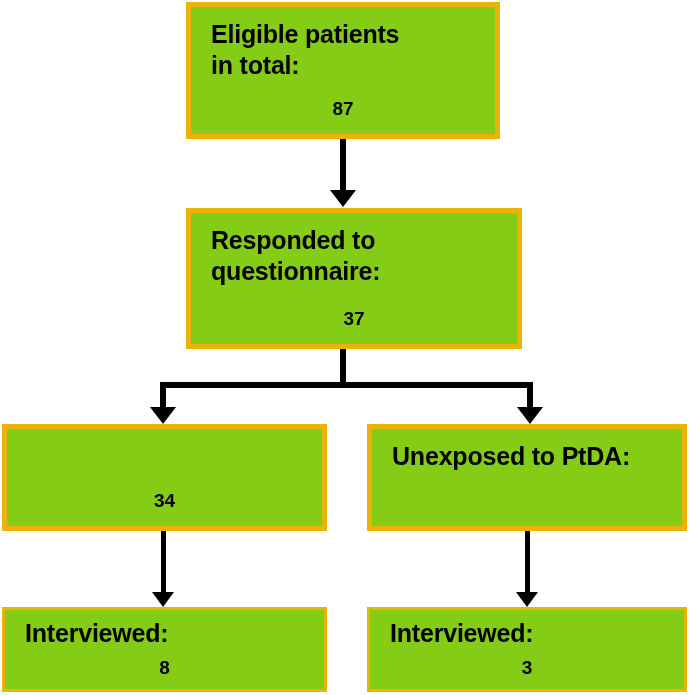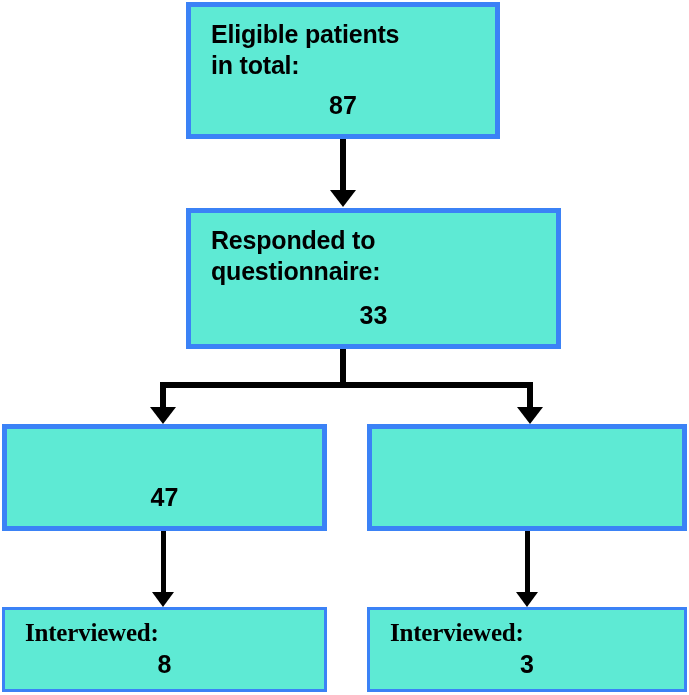--- a/index.html
+++ b/index.html
@@ -11,22 +11,22 @@
     position: relative;
     width: 689px;
     height: 695px;
     background: #ffffff;
     font-family: "Liberation Sans", sans-serif;
     overflow: hidden;
   }
   .node {
     position: absolute;
     box-sizing: border-box;
-    background: #5eead4;
-    border: 5px solid #3b82f6;
+    background: #84cc16;
+    border: 5px solid #eab308;
     color: #000000;
   }
   .node.thin {
     border-width: 3px;
   }
   .node-label {
     position: absolute;
     left: 20px;
     top: 12px;
     right: 10px;
@@ -35,27 +35,27 @@
     line-height: 1.22;
     letter-spacing: -0.2px;
     text-align: left;
     white-space: pre-line;
   }
   .node-value {
     position: absolute;
     left: 0;
     right: 0;
     bottom: 14px;
-    font-size: 25px;
+    font-size: 19px;
     font-weight: bold;
     text-align: center;
     letter-spacing: 0px;
     margin-top: 8px;
   }
-  .node.thin .node-label { top: 8px; font-family: Liberation Serif, serif; }
+  .node.thin .node-label { top: 8px; }
   .node.thin .node-value { bottom: 10px; }
 
   
   .vline {
     position: absolute;
     background: #000000;
   }
   .hline {
     position: absolute;
     background: #000000;
@@ -81,40 +81,41 @@
 
   <div class="node" style="left:186px; top:2px; width:314px; height:137px;">
     <div class="node-label">Eligible patients
 in total:</div>
     <div class="node-value">87</div>
   </div>
 
   <div class="vline" style="left:340px; top:139px; width:6px; height:52px;"></div>
   <div class="arrowhead" style="left:330px; top:190px;"></div>
 
-  <div class="node" style="left:186px; top:208px; width:375px; height:141px;">
+  <div class="node" style="left:186px; top:208px; width:336px; height:141px;">
     <div class="node-label">Responded to
 questionnaire:</div>
-    <div class="node-value">33</div>
+    <div class="node-value">37</div>
   </div>
 
   <div class="vline" style="left:340px; top:349px; width:6px; height:39px;"></div>
   <div class="hline" style="left:160px; top:382px; width:373px; height:6px;"></div>
 
   <div class="vline" style="left:160px; top:382px; width:6px; height:28px;"></div>
   <div class="arrowhead" style="left:150px; top:407px;"></div>
 
   <div class="vline" style="left:527px; top:382px; width:6px; height:28px;"></div>
   <div class="arrowhead" style="left:517px; top:407px;"></div>
 
   <div class="node" style="left:2px; top:424px; width:325px; height:107px;">
-    <div class="node-value">47</div>
+    <div class="node-value">34</div>
   </div>
 
   <div class="node" style="left:367px; top:424px; width:320px; height:107px;">
+    <div class="node-label">Unexposed to PtDA:</div>
   </div>
 
   <div class="vline" style="left:161px; top:531px; width:5px; height:62px;"></div>
   <div class="arrowhead small" style="left:152px; top:592px;"></div>
 
   <div class="vline" style="left:525px; top:531px; width:5px; height:62px;"></div>
   <div class="arrowhead small" style="left:516px; top:592px;"></div>
 
   <div class="node thin" style="left:2px; top:607px; width:325px; height:85px;">
     <div class="node-label">Interviewed:</div>

